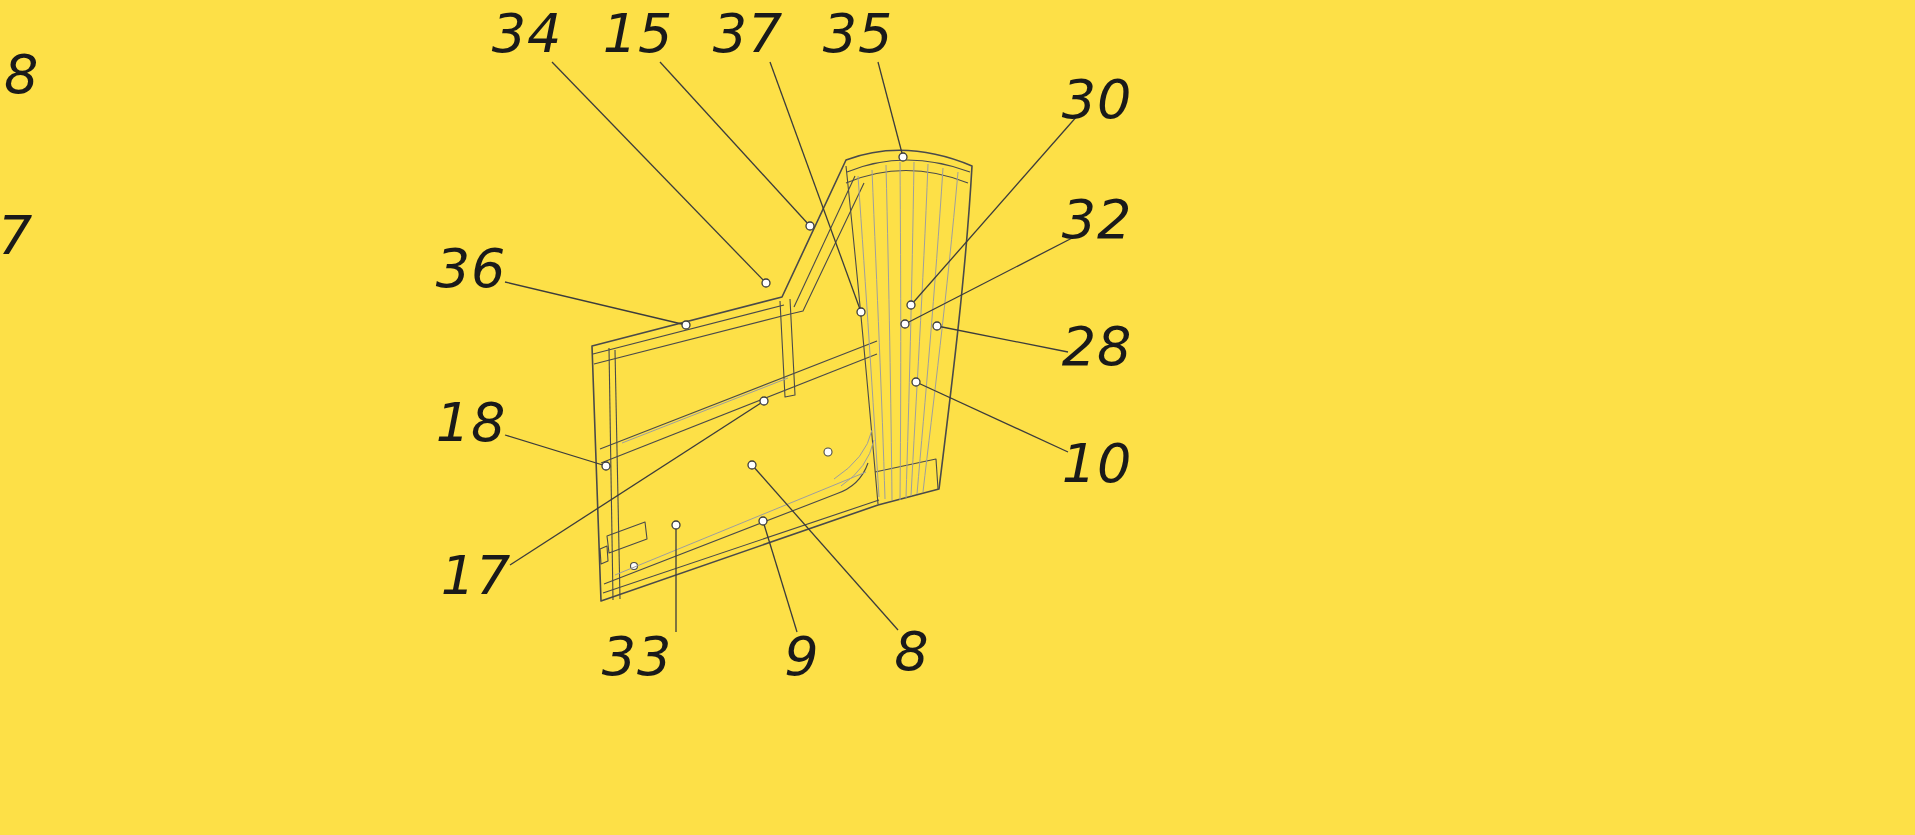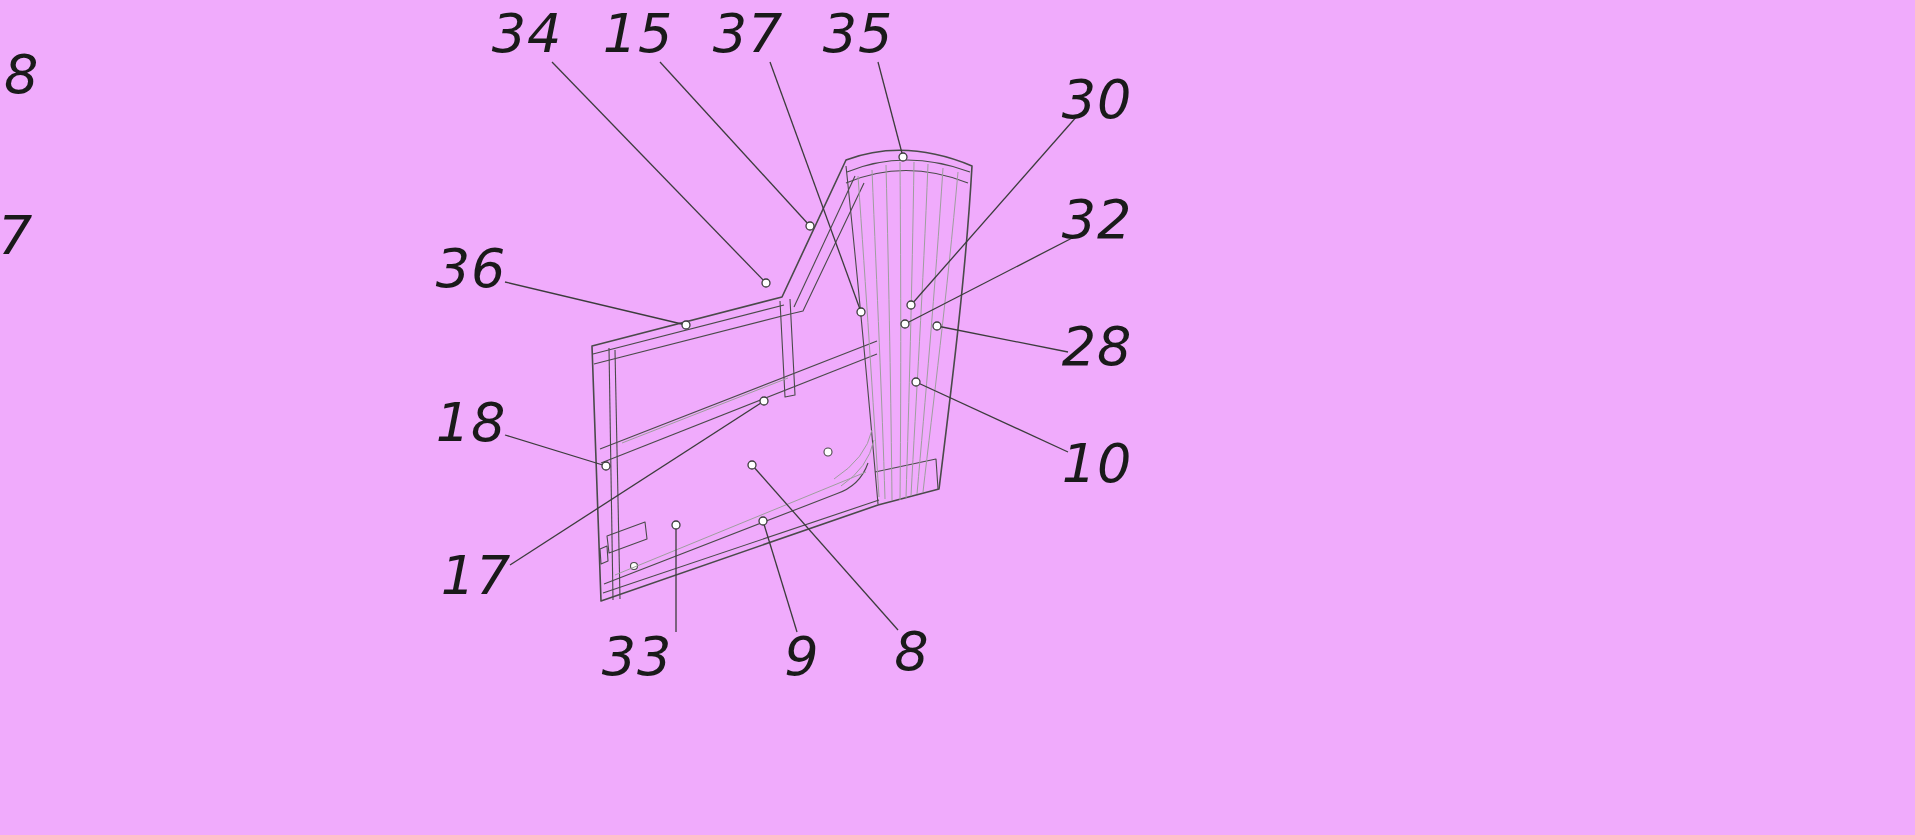--- a/index.html
+++ b/index.html
@@ -1,17 +1,17 @@
 <!DOCTYPE html>
 <html><head>
 <meta charset="utf-8">
 <style>
   html,body{margin:0;padding:0;background:#ffffff;}
   body{width:1915px;height:835px;overflow:hidden;}
-  .stage{position:relative;width:1915px;height:835px;background:#f0abfc;}
+  .stage{position:relative;width:1915px;height:835px;background:#fde047;}
   svg{display:block;}
   .lbl{font-family:"DejaVu Sans",sans-serif;font-style:italic;font-size:54px;letter-spacing:1px;}
 </style>
 </head>
 <body>
 
 <div class="stage">
 <svg width="1915" height="835" viewBox="0 0 1915 835" xmlns="http://www.w3.org/2000/svg">
 
   <g fill="none" stroke-width="1.6" stroke-linejoin="round" stroke="#4a4a4a">

